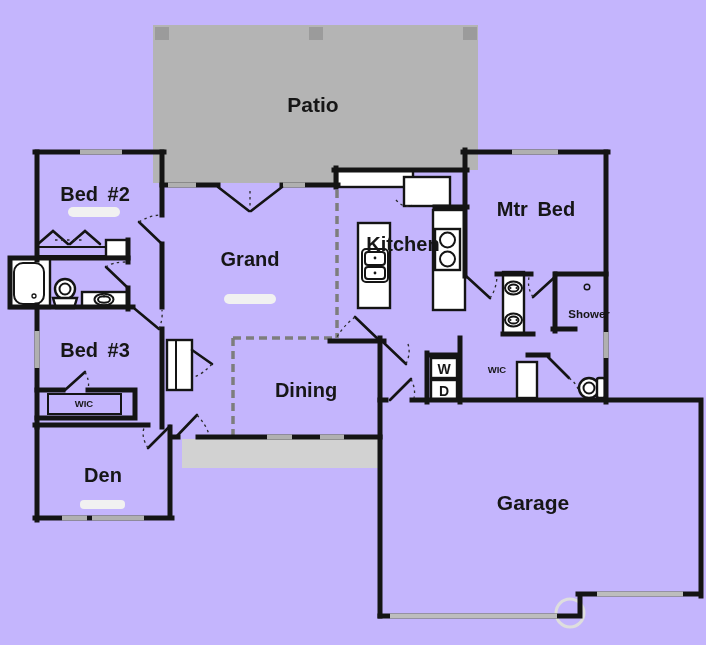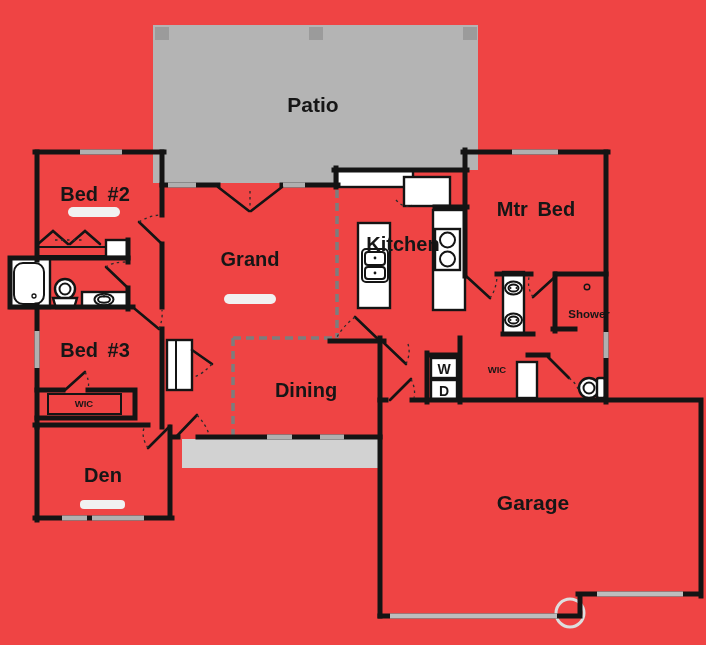--- a/index.html
+++ b/index.html
@@ -1,16 +1,16 @@
 <!DOCTYPE html>
 <html><head>
 <meta charset="utf-8">
 <style>
   html,body{margin:0;padding:0;background:#fff;}
-  .stage{position:relative;width:706px;height:645px;background:#ef4444;overflow:hidden;
+  .stage{position:relative;width:706px;height:645px;background:#c4b5fd;overflow:hidden;
          font-family:"Liberation Sans", sans-serif;}
   svg{position:absolute;left:0;top:0;}
   .wall{stroke:#141414;stroke-width:5;fill:none;stroke-linecap:square;}
   .fixture{stroke:#141414;stroke-width:2.4;fill:#ffffff;}
   .fixline{stroke:#141414;stroke-width:2;fill:none;}
   .leaf{stroke:#141414;stroke-width:2.6;fill:none;stroke-linecap:round;}
   .swing{stroke:#2a2a2a;stroke-width:1.3;fill:none;stroke-dasharray:2.5 3.5;}
   .open-dash{stroke:#7d7d7d;stroke-width:3.5;fill:none;stroke-dasharray:8 5;}
   .win{fill:#b0b0b0;}
   .gdoor{fill:#bdbdbd;}

